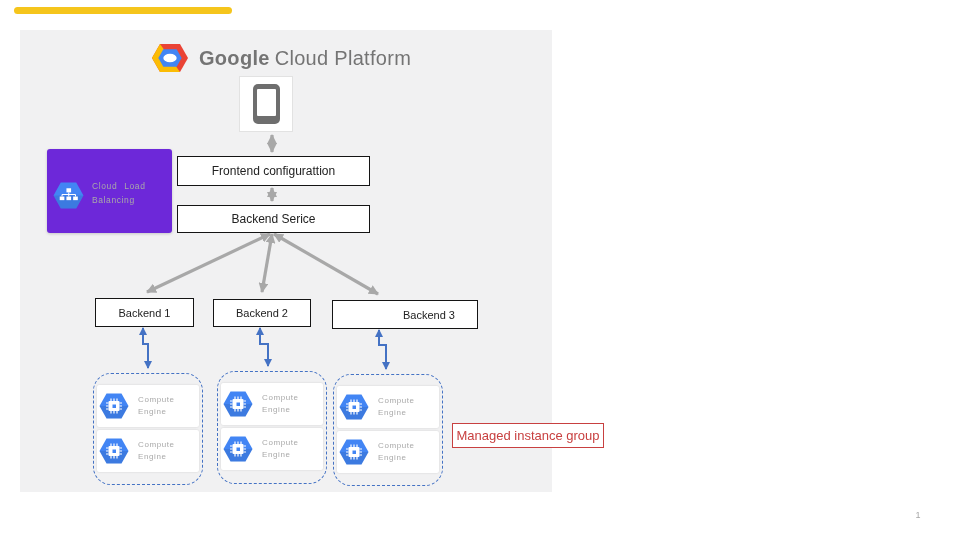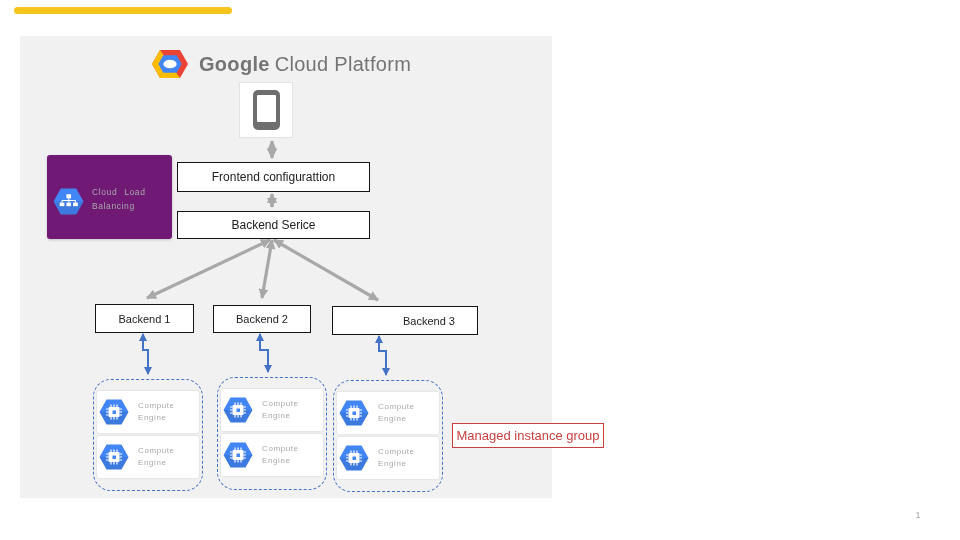--- a/index.html
+++ b/index.html
@@ -7,21 +7,21 @@
     width:960px;height:540px;position:relative;overflow:hidden;
     background:#ffffff;
     font-family:"Liberation Sans", sans-serif;
     -webkit-font-smoothing:antialiased;
   }
   .accent-bar{
     position:absolute;left:14px;top:7px;width:218px;height:7px;
     background:#F5C51C;border-radius:4px;
   }
   .panel{
-    position:absolute;left:20px;top:36px;width:532px;height:462px;
+    position:absolute;left:20px;top:30px;width:532px;height:462px;
     background:#F1F1F2;
   }
   
   .logo{position:absolute;left:130px;top:12px;display:flex;align-items:center;gap:9px;}
   .logo-text{font-size:20px;color:#747474;letter-spacing:.3px;white-space:nowrap;}
   .logo-text .brand{font-weight:600;margin-right:5px;}
   
   .device-card{
     position:absolute;left:219px;top:46px;width:52px;height:54px;
     background:#fff;border:1px solid #e2e2e2;display:flex;align-items:center;justify-content:center;
@@ -36,21 +36,21 @@
   }
   .frontend-box{left:157px;top:126px;width:191px;height:28px;}
   .backend-service-box{left:157px;top:175px;width:191px;height:26px;}
   .backend-box{font-size:11px;}
   .backend-1{left:75px;top:268px;width:97px;height:27px;}
   .backend-2{left:193px;top:269px;width:96px;height:26px;}
   .backend-3{left:312px;top:270px;width:96px;height:27px;padding-left:48px;}
   
   .clb-card{
     position:absolute;left:27px;top:119px;width:125px;height:84px;
-    background:#701a75;border-radius:3px;box-shadow:0 1px 3px rgba(0,0,0,.18);
+    background:#6d28d9;border-radius:3px;box-shadow:0 1px 3px rgba(0,0,0,.18);
   }
   .clb-card svg{position:absolute;left:6px;top:33px;}
   .clb-text{
     position:absolute;left:45px;top:30px;font-size:8.5px;line-height:14px;
     color:#a9a9a9;letter-spacing:.6px;word-spacing:4px;
   }
   
   .group{
     position:absolute;width:110px;border:1.6px dashed #4472C4;border-radius:18px;
     box-sizing:border-box;padding:11px 3px 0 3px;display:flex;flex-direction:column;gap:3px;

